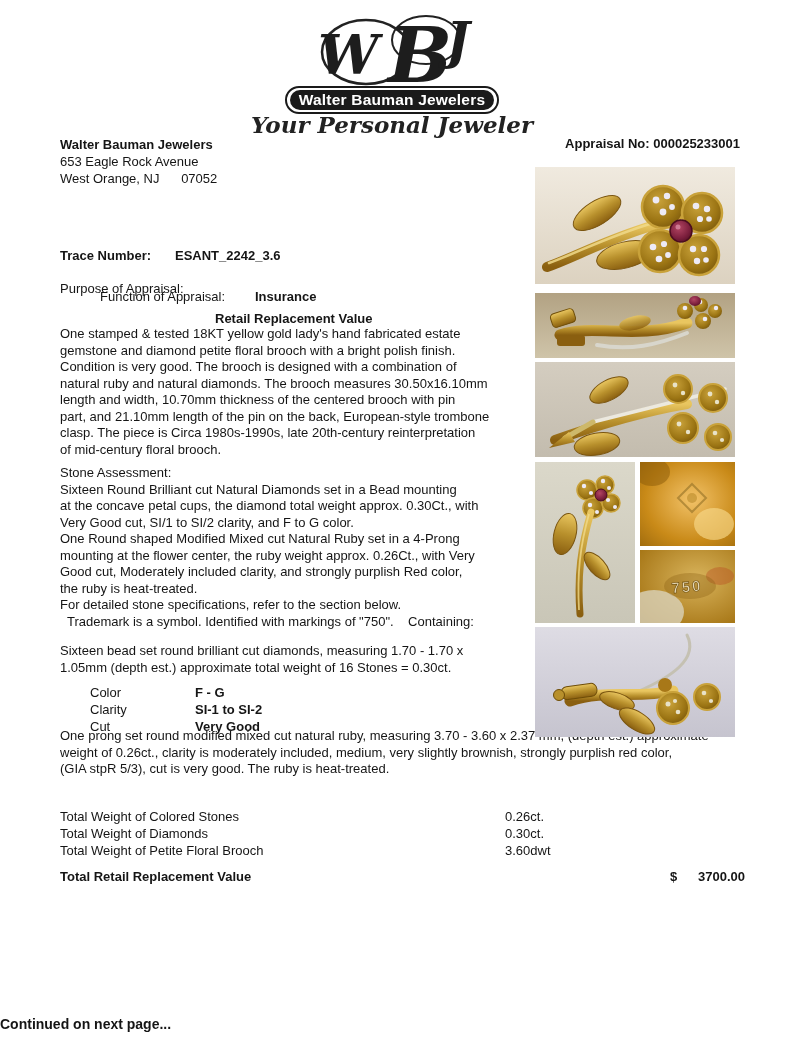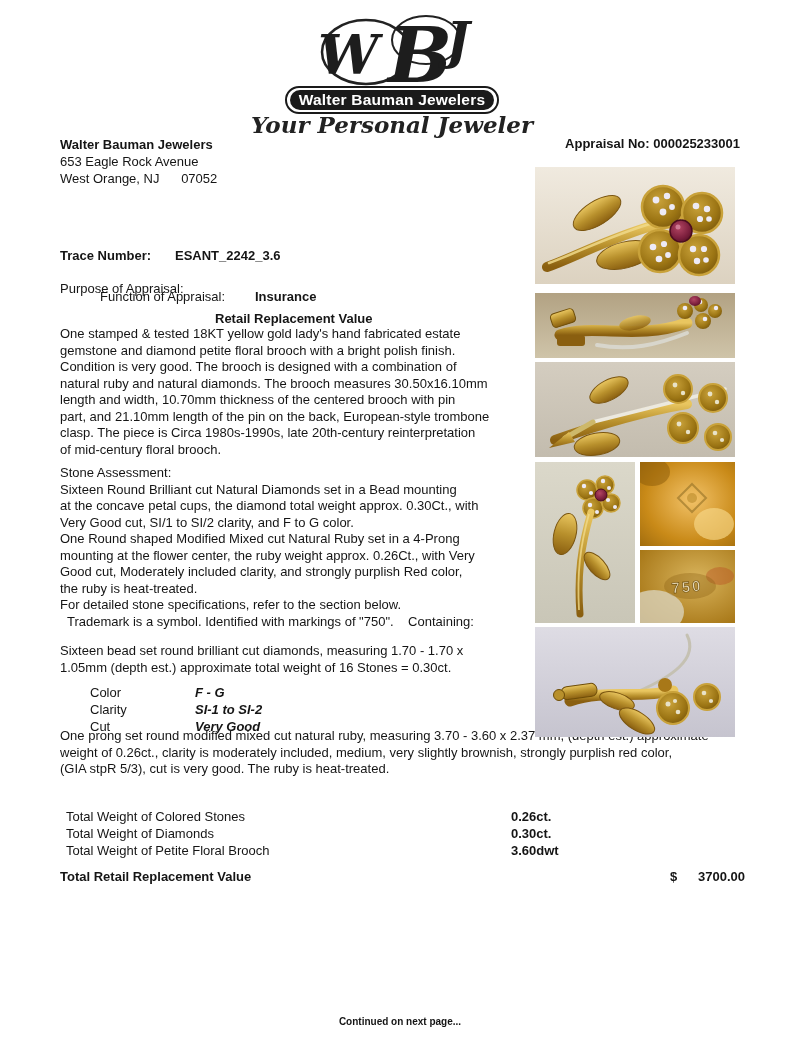--- a/index.html
+++ b/index.html
@@ -30,29 +30,29 @@
   }
   
   .company{left:60px;top:136px;}
   .appraisal-no{right:60px;top:136px;width:320px;text-align:right;}
   
   .rowline{position:absolute;left:60px;width:500px;}
   .val-abs{position:absolute;top:0;}
   
   .grade-row{line-height:17px;}
   .grade-label{display:inline-block;width:105px;margin-left:30px;}
-  .grade-value{font-weight:bold;font-style:italic;}
+  .grade-value{font-weight:bold;}
   
   .weight-row{line-height:17px;}
-  .weight-label{display:inline-block;width:445px;margin-left:6px;}
-  .weight-value{font-weight:bold;}
+  .weight-label{display:inline-block;width:445px;}
+  .weight-value{font-weight:normal;}
   
   .photo{position:absolute;overflow:hidden;background:#ddd;}
   .photo svg{display:block;}
-  .footer{left:0;top:1016px;width:800px;text-align:center;font-weight:bold;font-size:10px;}
+  .footer{left:0;top:1016px;width:800px;font-weight:bold;font-size:14px;}
 </style>
 </head>
 <body>
 
 <svg width="0" height="0" style="position:absolute" aria-hidden="true">
   <defs>
     <linearGradient id="gold" x1="0" y1="0" x2="0" y2="1">
       <stop offset="0" stop-color="#e9c660"></stop>
         <stop offset="0.5" stop-color="#b8902c"></stop>
         <stop offset="1" stop-color="#8a5f10"></stop>

